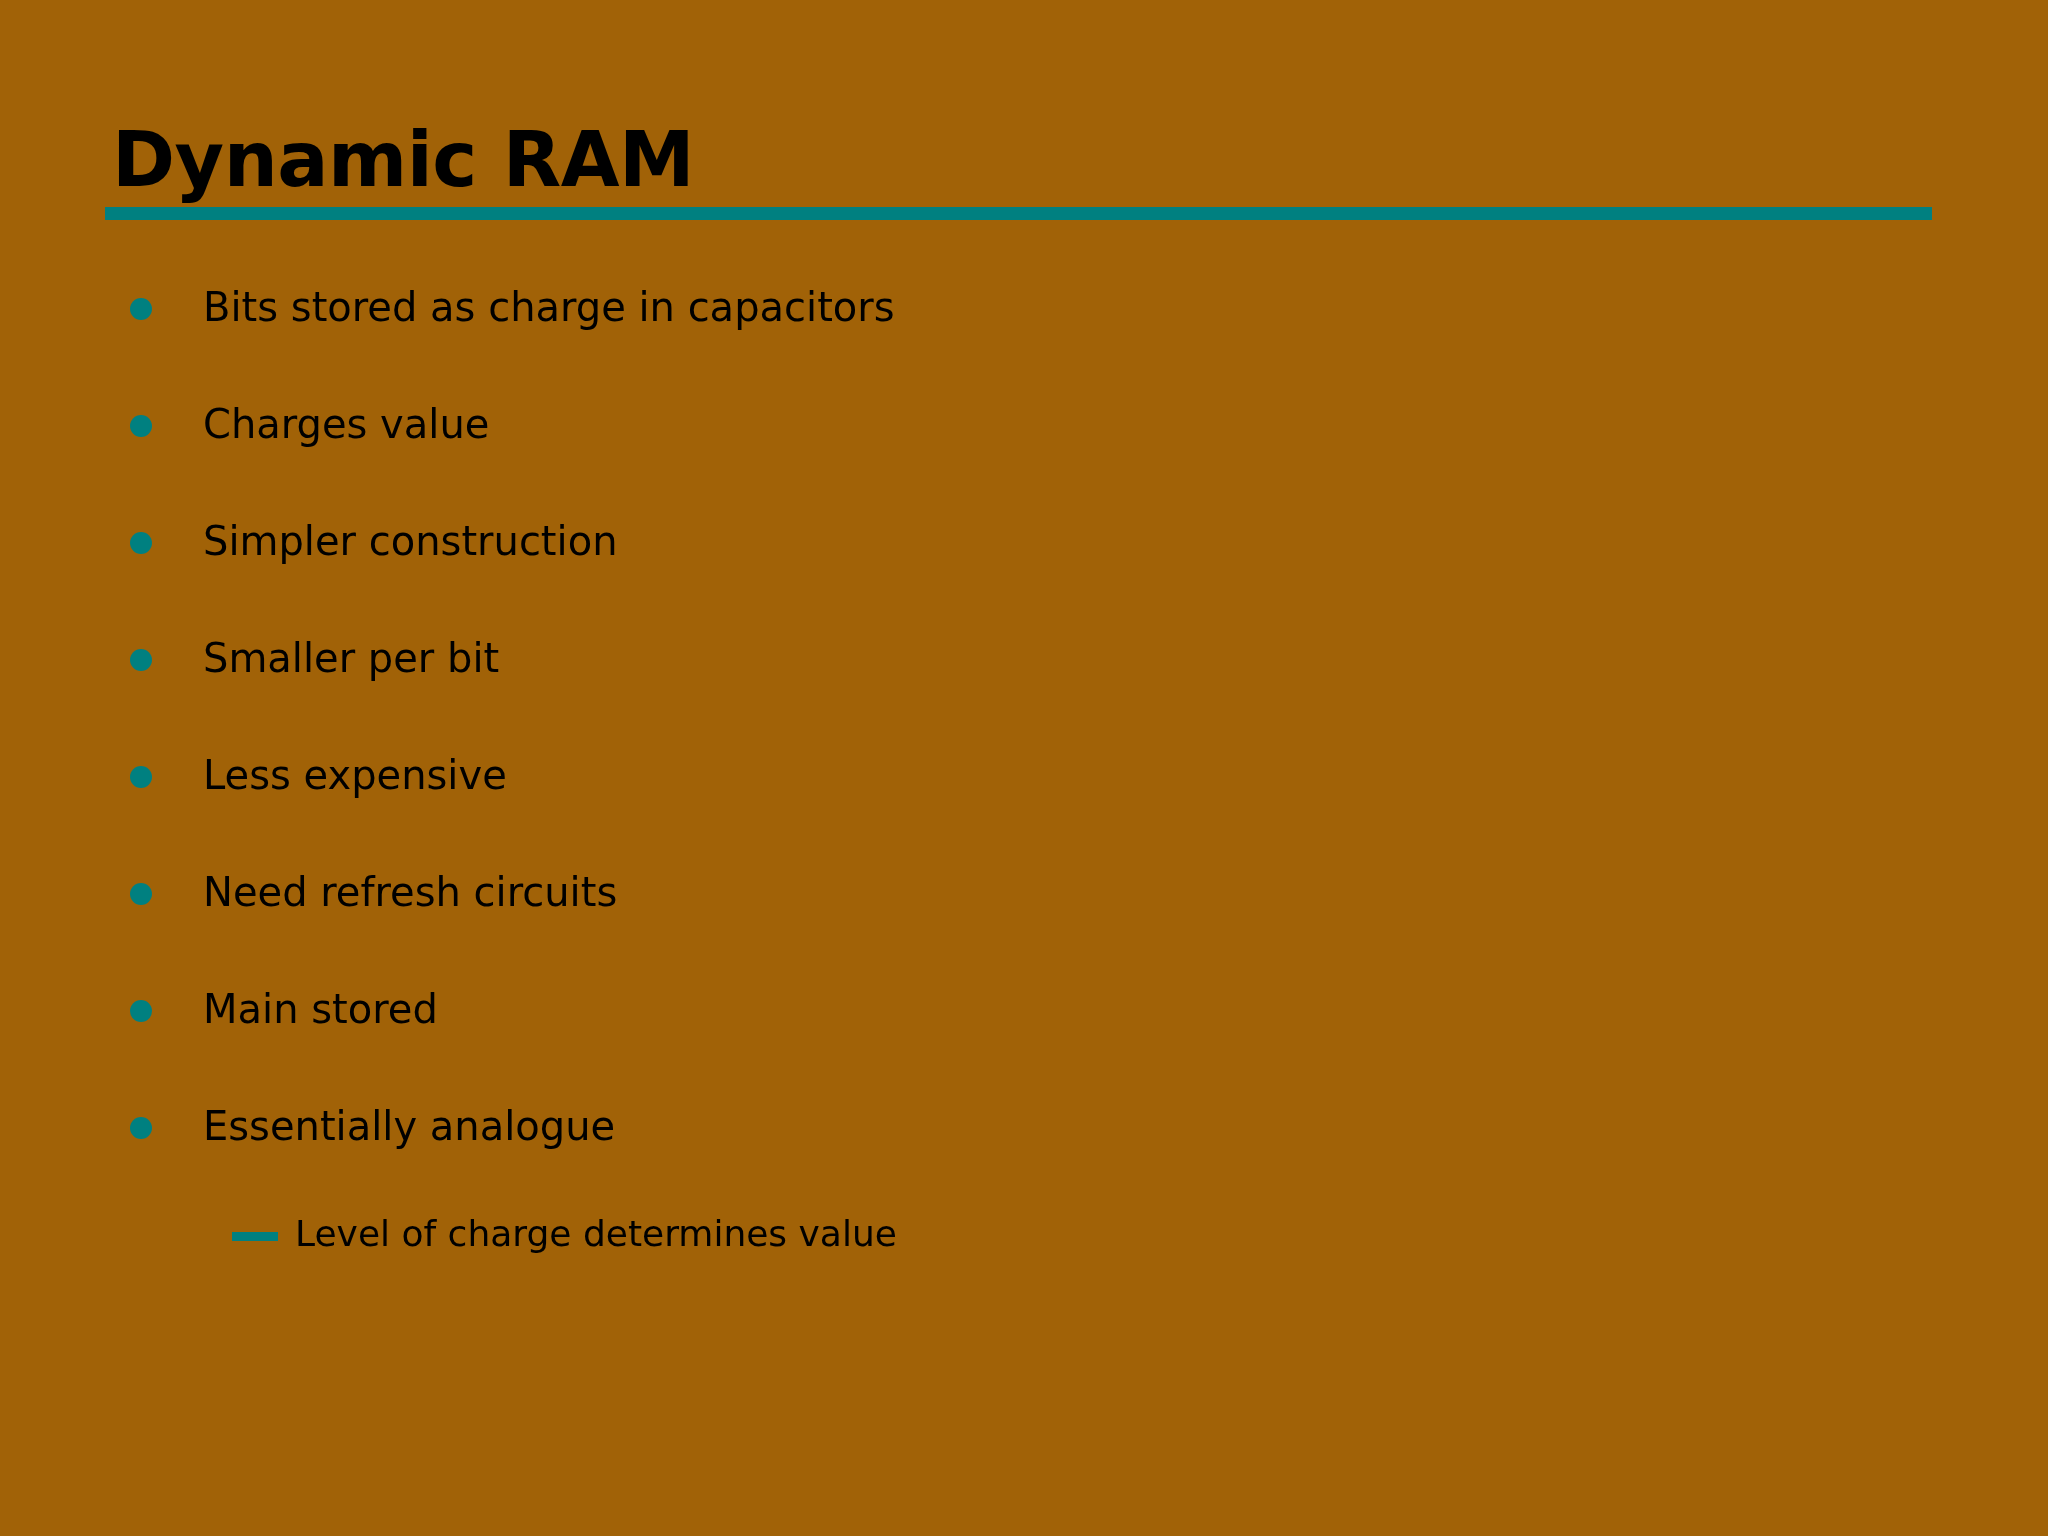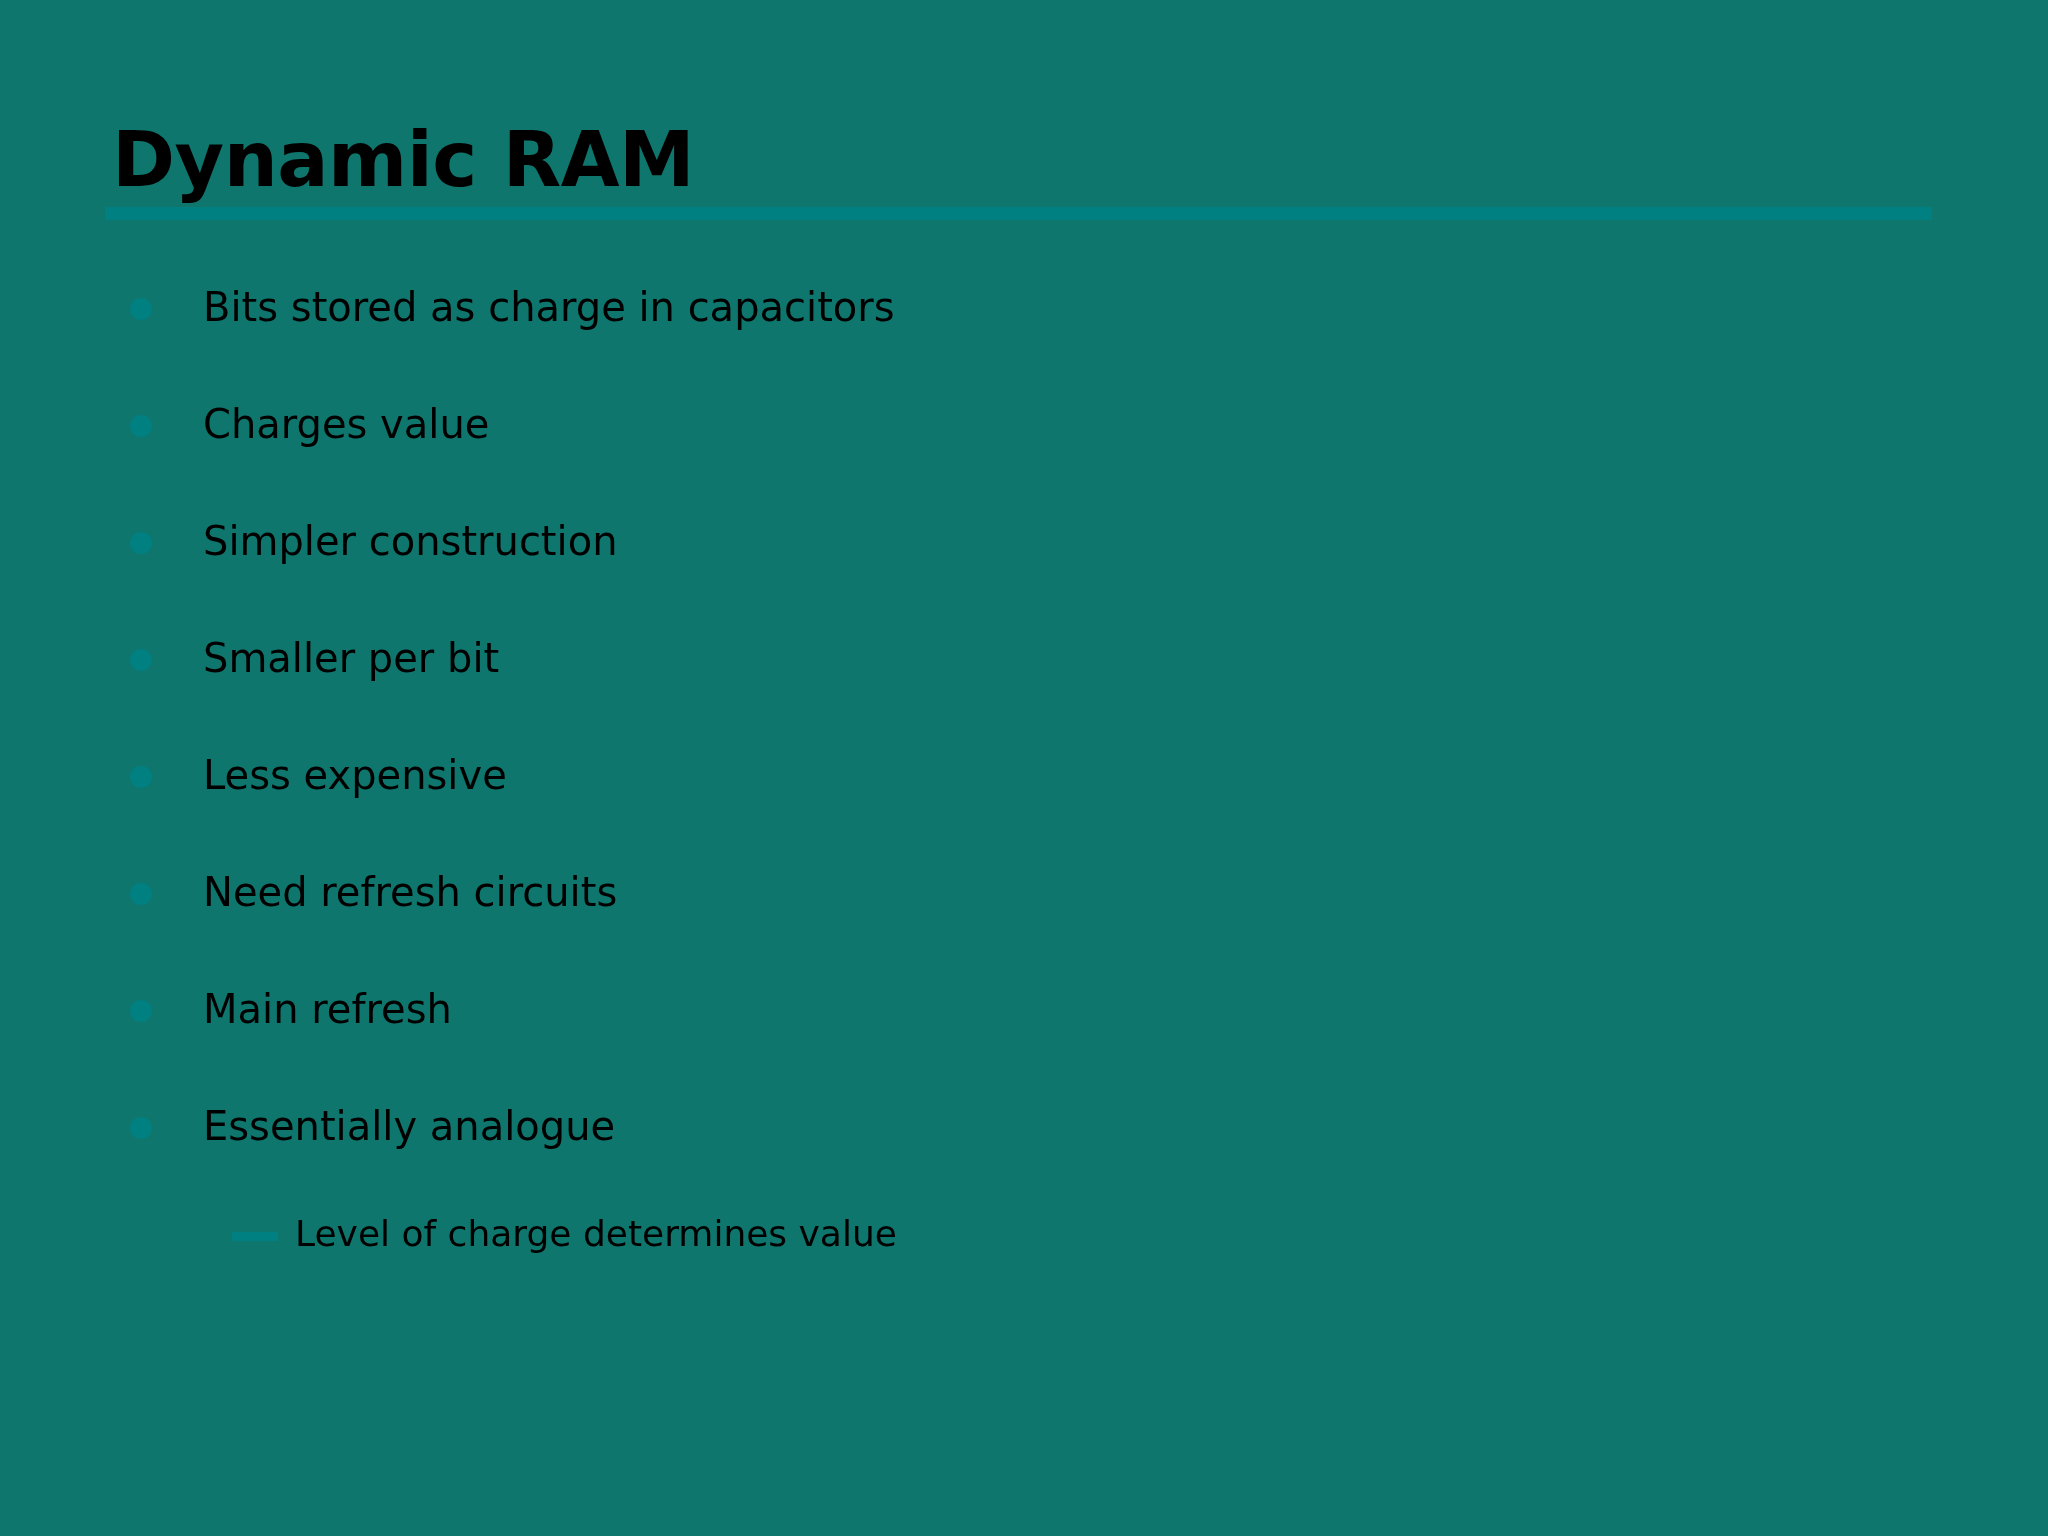--- a/index.html
+++ b/index.html
@@ -11,21 +11,21 @@
     height: 1536px;
     background: #ccffcc;
     font-family: "DejaVu Sans", sans-serif;
     overflow: hidden;
   }
 
   .slide {
     position: relative;
     width: 2048px;
     height: 1536px;
-    background: #0f766e;
+    background: #a16207;
     box-sizing: border-box;
     padding-left: 28px;
   }
 
   
   .title {
     position: absolute;
     left: 112px;
     top: 122px;
     font-size: 76px;
@@ -145,21 +145,21 @@
     </div>
 
     <div class="bullet-row">
       <span class="bullet-marker"></span>
       <span class="bullet-text">Need refresh circuits</span>
     </div>
 
 
     <div class="bullet-row">
       <span class="bullet-marker"></span>
-      <span class="bullet-text">Main refresh</span>
+      <span class="bullet-text">Main stored</span>
     </div>
 
     <div class="bullet-row">
       <span class="bullet-marker"></span>
       <span class="bullet-text">Essentially analogue</span>
     </div>
 
     <div class="subbullet-row">
       <span class="subbullet-marker"></span>
       <span class="subbullet-text">Level of charge determines value</span>

